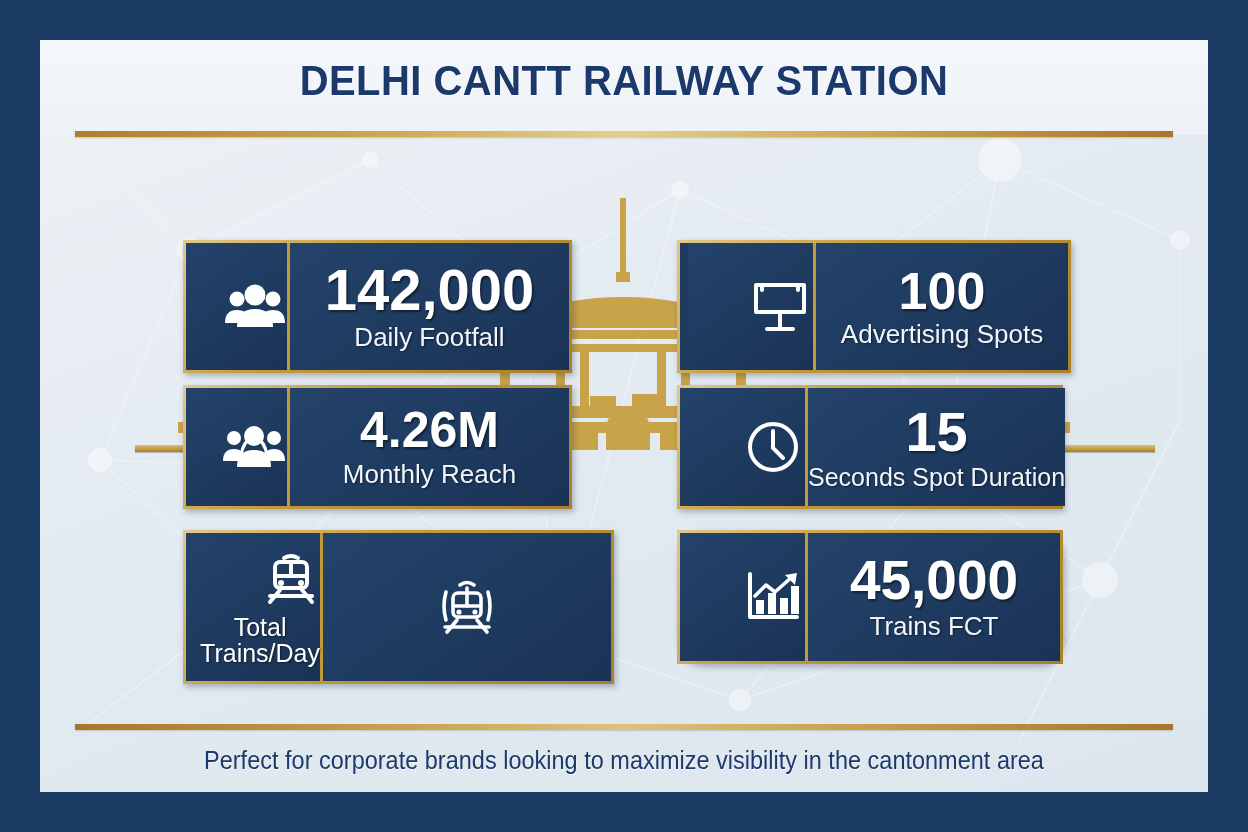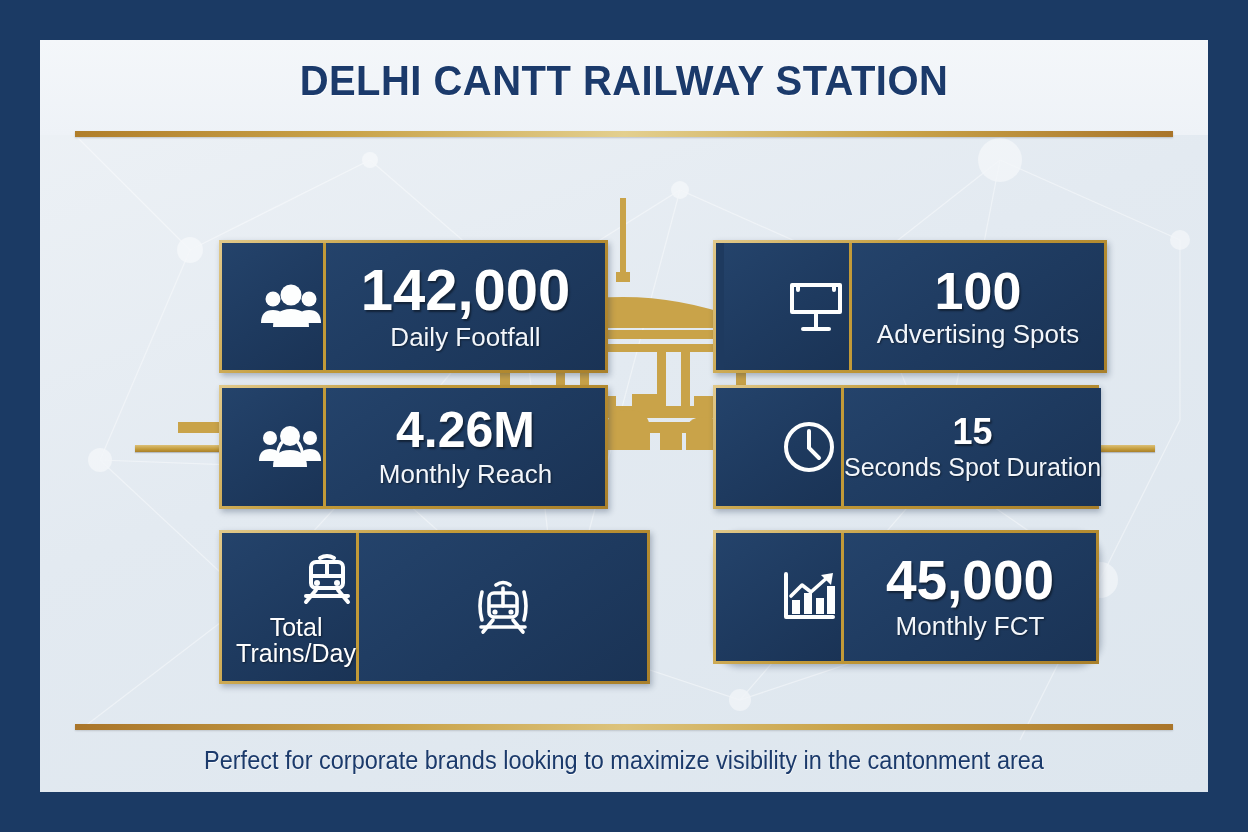--- a/index.html
+++ b/index.html
@@ -58,21 +58,20 @@
     background:linear-gradient(180deg,#d7b straight,#c9a349);
     background:linear-gradient(180deg,#dcc077 0%,#c29a38 60%,#a9802b 100%);
     box-shadow:0 1px 1px rgba(0,0,0,.2);}
   
   .card{
     position:absolute;display:flex;
     border:3px solid;
     border-image:linear-gradient(135deg,#e0c88a,#c29a38 40%,#a9802b 100%) 1;
     box-shadow:2px 3px 6px rgba(20,40,70,.30);
     background:#1e3a5f;
-    margin-left:36px;
   }
   .icon-cell{
     position:relative;
     background:linear-gradient(145deg,#24436b 0%,#1e3a5f 55%,#1a3355 100%);
     border-right:3px solid #c29a38;
     display:flex;flex-direction:column;
     align-items:flex-end;justify-content:center;
     flex:0 0 auto;
   }
   .val-cell{
@@ -320,21 +319,21 @@
         <span>
           <svg width="64" height="64" viewBox="0 0 64 64">
             <g class="wstroke" stroke-width="4" stroke-linecap="round">
               <circle cx="32" cy="32" r="23"></circle>
               <path d="M32 16 L32 33 L42 43"></path>
             </g>
           </svg>
         </span>
       </div>
       <div class="val-cell">
-        <div class="big" style="font-size:36px;">15</div>
+        <div class="big" style="font-size:56px;">15</div>
         <div class="lbl" style="font-size:25px;margin-top:4px;">Seconds Spot Duration</div>
       </div>
     </div>
 
     <div class="card" style="left:637px;top:490px;width:380px;height:128px;border-radius:25px;">
       <div class="icon-cell" style="width:125px;">
         <span>
           <svg width="66" height="60" viewBox="0 0 66 60">
             <g class="wstroke" stroke-width="4" stroke-linecap="round" stroke-linejoin="round">
               <path d="M11 7 L11 50 L58 50"></path>
@@ -347,21 +346,21 @@
             </g>
             <g class="wstroke" stroke-width="3.6" stroke-linecap="round" stroke-linejoin="round">
               <path d="M16 29 L27 18 L36 25 L54 9"></path>
             </g>
             <path class="wht" d="M46 8 L58 6 L56 18 Z"></path>
           </svg>
         </span>
       </div>
       <div class="val-cell">
         <div class="big" style="font-size:55px;">45,000</div>
-        <div class="lbl" style="font-size:26px;margin-top:4px;">Monthly FCT</div>
+        <div class="lbl" style="font-size:26px;margin-top:4px;">Trains FCT</div>
       </div>
     </div>
 
     <div id="header-band"></div>
     <div id="title">DELHI CANTT RAILWAY STATION</div>
     <div id="title-rule"></div>
 
     <div id="footer-rule"></div>
     <div id="footer-text">Perfect for corporate brands looking to maximize visibility in the cantonment area</div>
 

